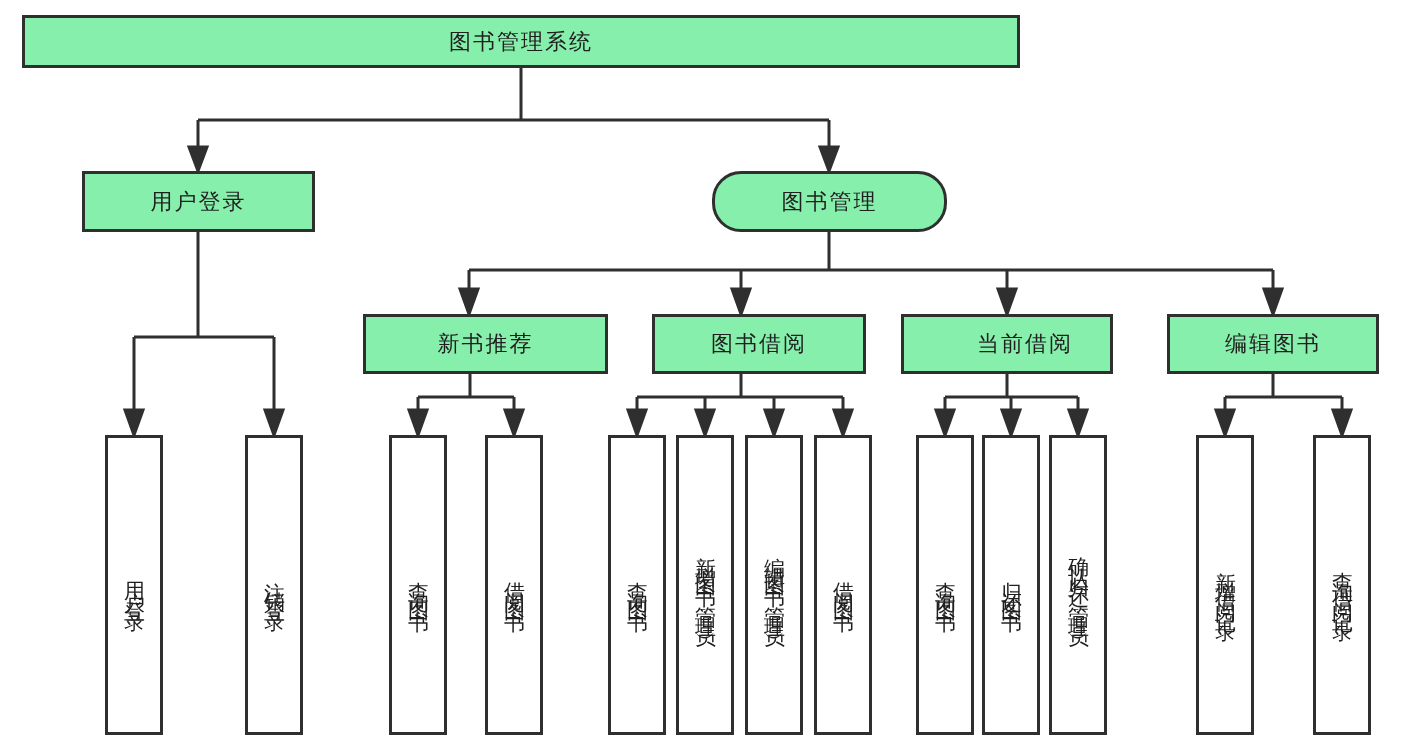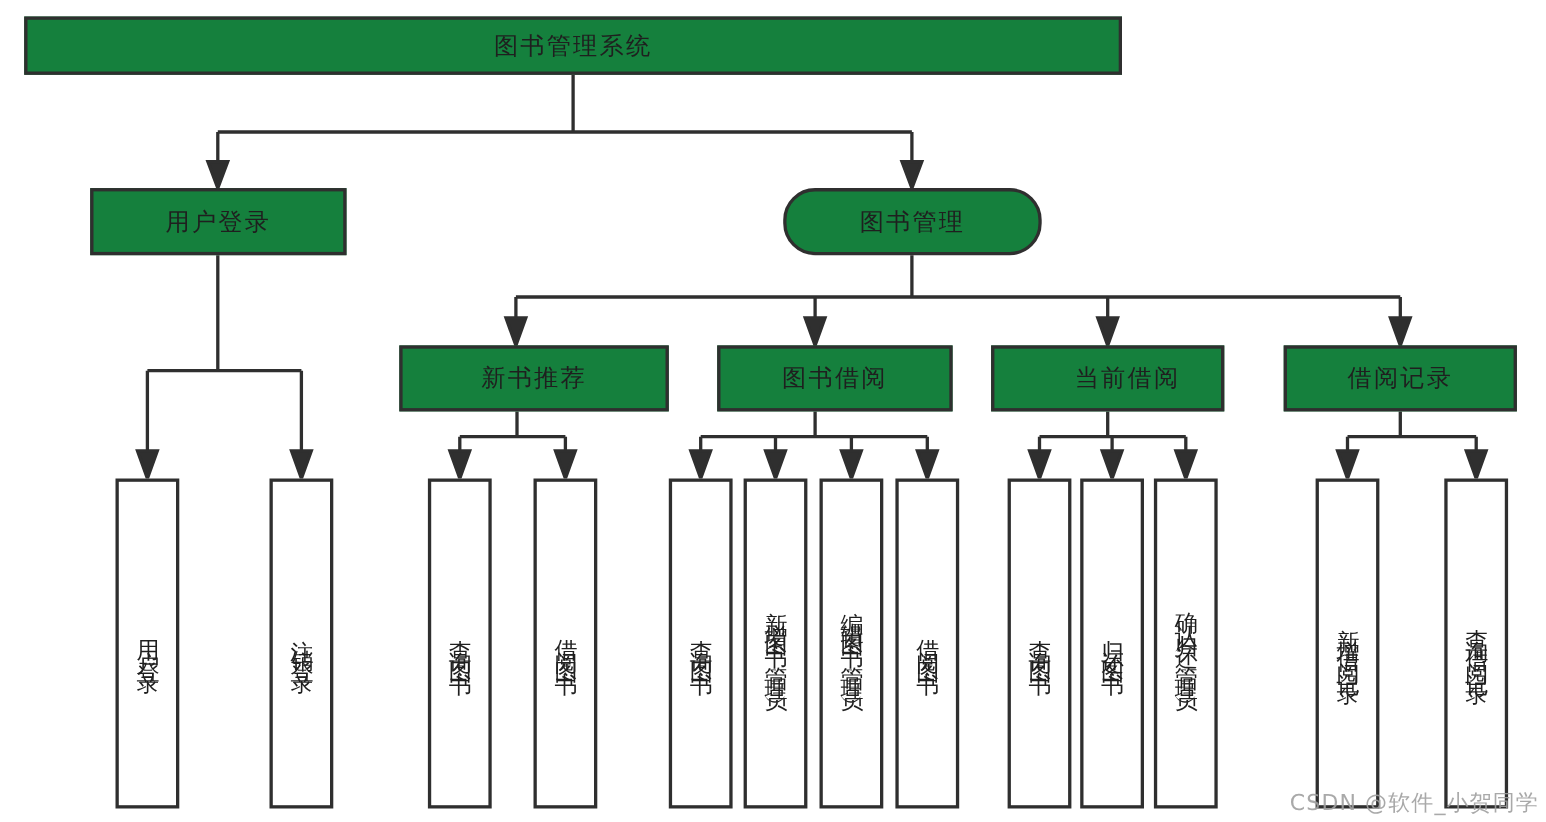--- a/index.html
+++ b/index.html
@@ -14,21 +14,21 @@
   #connector-layer {
     position: absolute;
     left: 0; top: 0;
     width: 1405px; height: 747px;
     z-index: 0;
   }
   .hbox {
     position: absolute;
     box-sizing: border-box;
     border: 3px solid #2f2f2f;
-    background: #15803d;
+    background: #86efac;
     display: flex;
     align-items: center;
     justify-content: center;
     z-index: 1;
   }
   .hbox span {
     font-size: 22px;
     letter-spacing: 2px;
     color: #1f1f1f;
     white-space: nowrap;
@@ -135,21 +135,21 @@
   <div class="hbox" style="left:363px; top:314px; width:245px; height:60px;">
     <span>新书推荐</span>
   </div>
   <div class="hbox" style="left:634px; top:314px; width:214px; height:60px;margin-left:18px;">
     <span>图书借阅</span>
   </div>
   <div class="hbox" style="left:901px; top:314px; width:212px; height:60px;padding-left:36px;">
     <span>当前借阅</span>
   </div>
   <div class="hbox" style="left:1167px; top:314px; width:212px; height:60px;">
-    <span>借阅记录</span>
+    <span>编辑图书</span>
   </div>
 
   <div class="leaf" style="left:105px;">
     <span>用户登录</span>
   </div>
   <div class="leaf" style="left:245px;">
     <span>注销登录</span>
   </div>
 
   <div class="leaf" style="left:389px;">
@@ -182,15 +182,14 @@
     <span>确认归还（管理员）</span>
   </div>
 
   <div class="leaf" style="left:1196px;">
     <span>新增借阅记录</span>
   </div>
   <div class="leaf" style="left:1313px;">
     <span>查询借阅记录</span>
   </div>
 
-  <div id="watermark">CSDN @软件_小贺同学</div>
 
 </div>
 
 </body></html>

